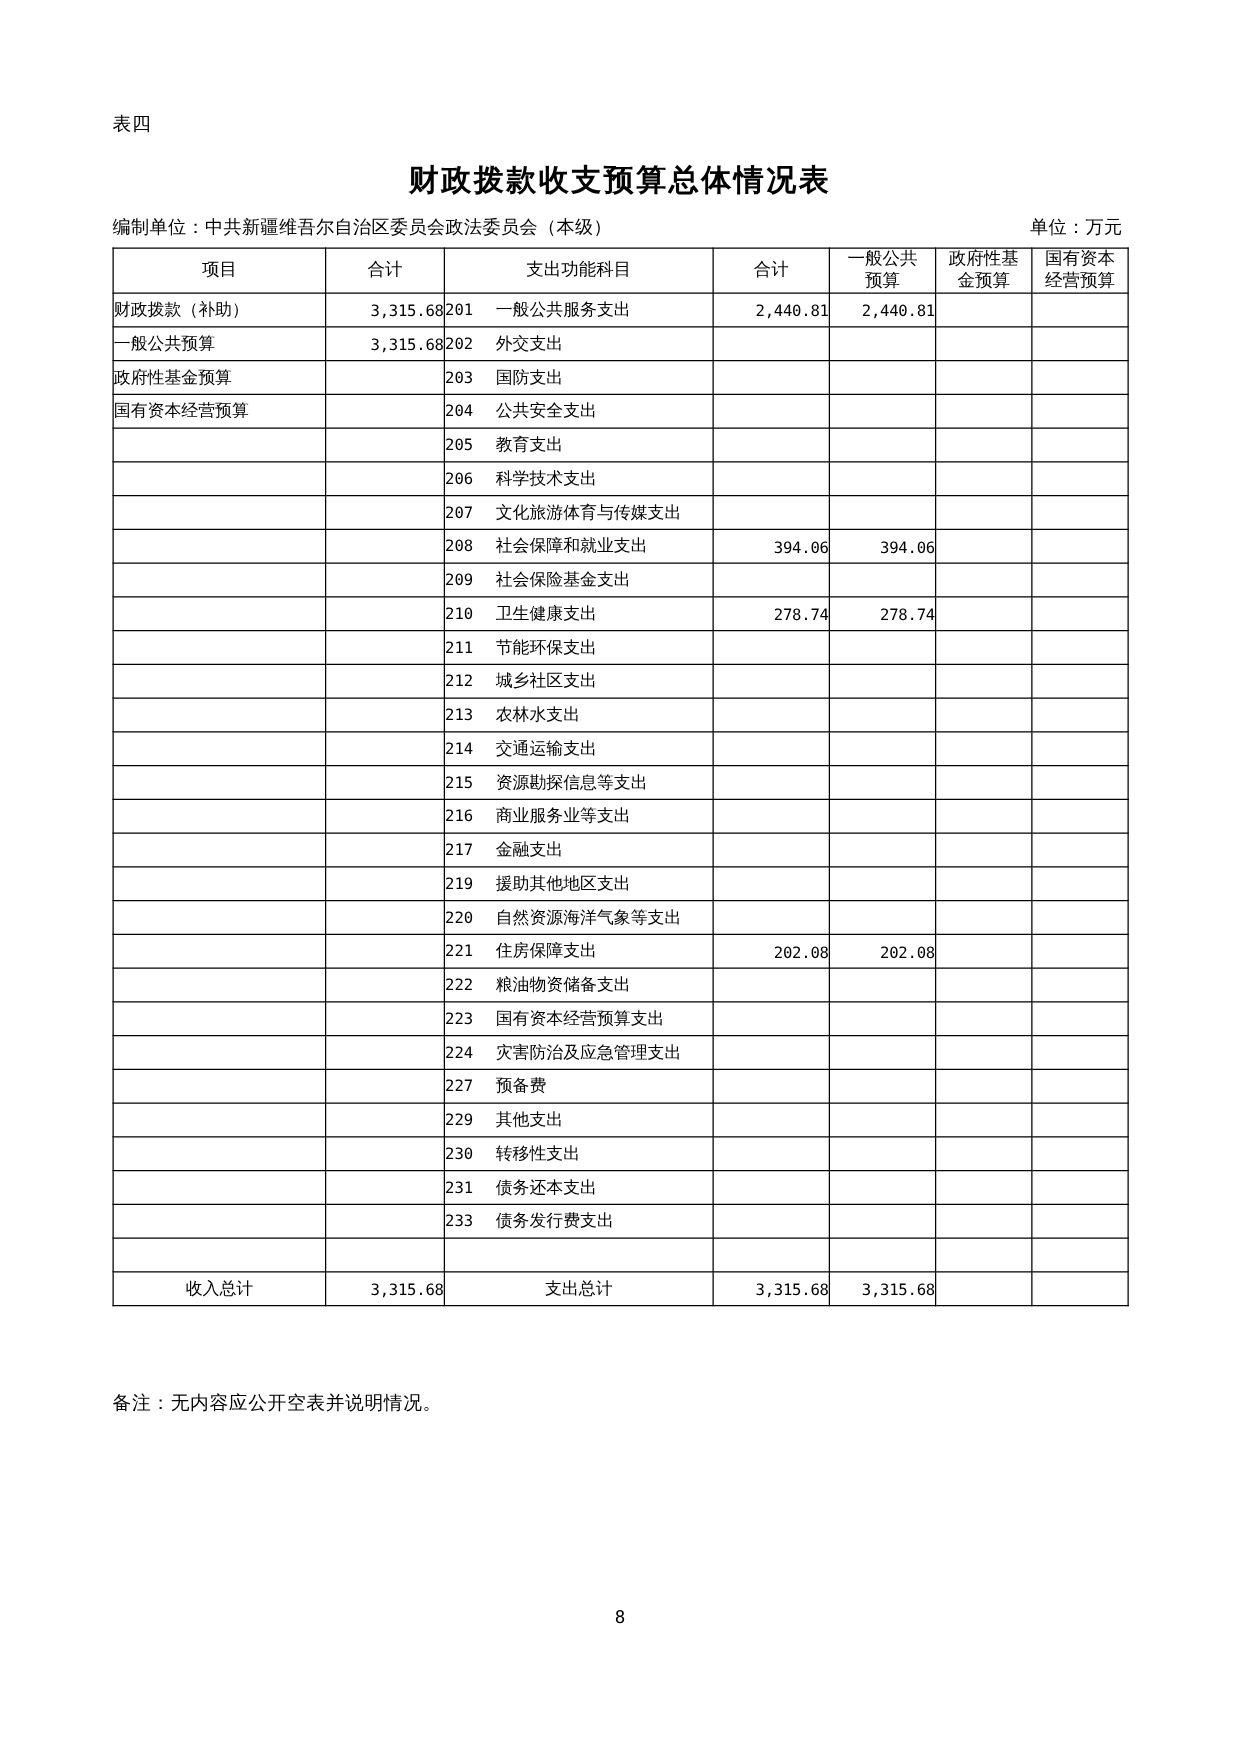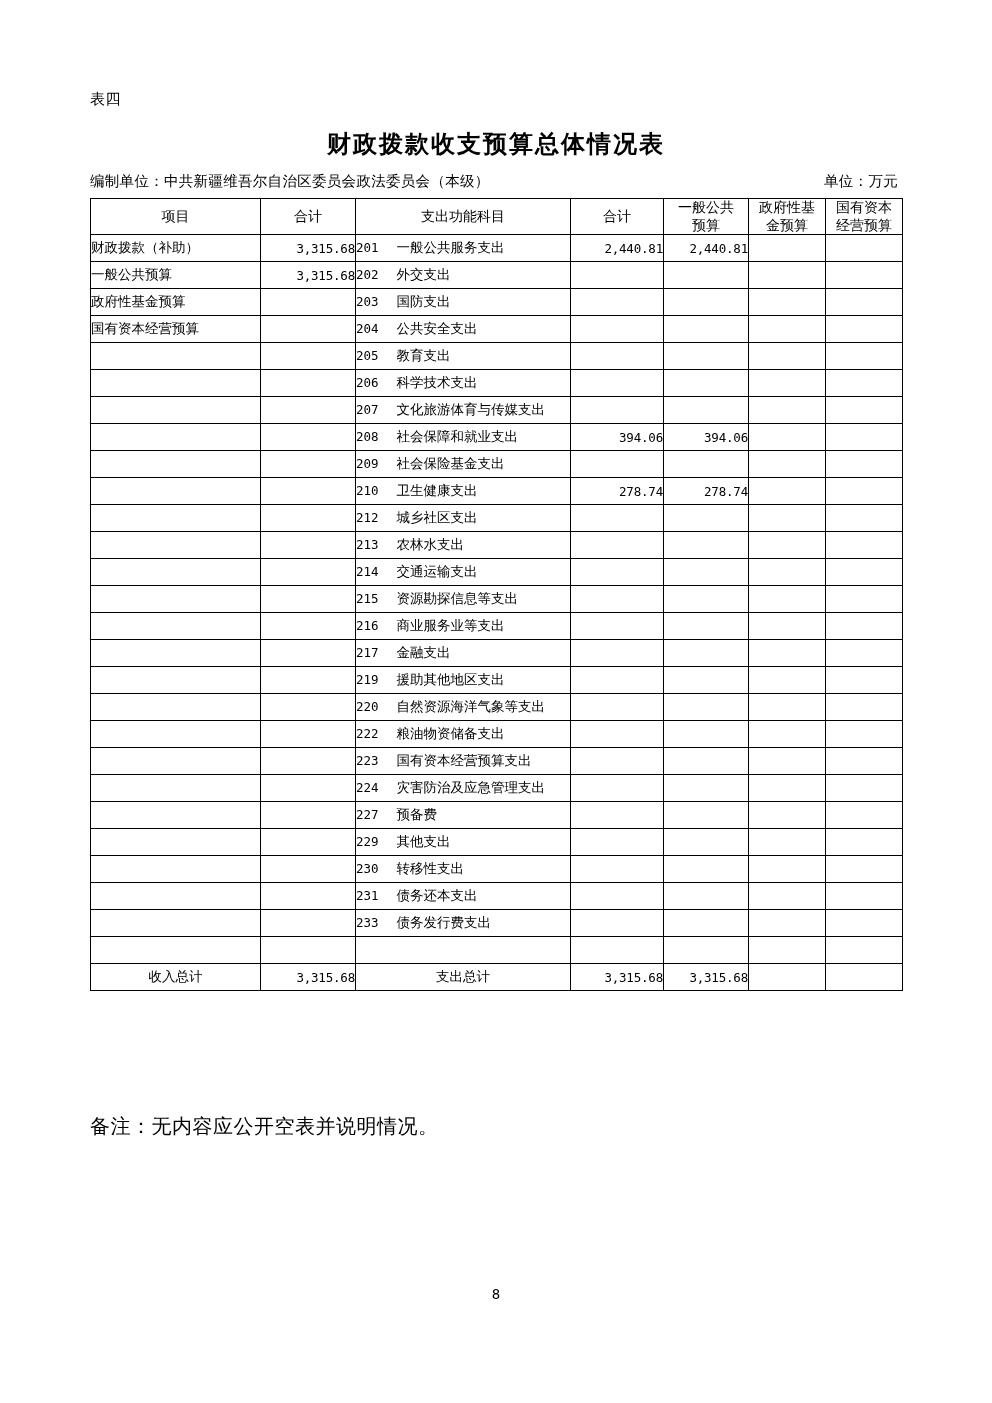--- a/index.html
+++ b/index.html
@@ -108,21 +108,21 @@
   td.func .code {
     font-family: "DejaVu Sans Mono", "Liberation Mono", monospace;
     font-size: 12.5px;
     margin-right: 18px;
   }
   td.center { text-align: center; }
   .note {
     position: absolute;
     left: 90px;
     top: 1113px;
-    font-size: 20px;
+    font-size: 15px;
     letter-spacing: 0.5px;
   }
   .page-number {
     position: absolute;
     left: 0;
     right: 0;
     top: 1286px;
     text-align: center;
     font-size: 14px;
     font-family: "DejaVu Sans Mono", "Liberation Mono", monospace;
@@ -259,20 +259,29 @@
           <td class="num"></td>
           <td class="func"><span class="code">210</span><span>卫生健康支出</span></td>
           <td class="num">278.74</td>
           <td class="num">278.74</td>
           <td class="num"></td>
           <td class="num"></td>
         </tr>
         <tr>
           <td class="item-l1"></td>
           <td class="num"></td>
+          <td class="func"><span class="code">211</span><span>节能环保支出</span></td>
+          <td class="num"></td>
+          <td class="num"></td>
+          <td class="num"></td>
+          <td class="num"></td>
+        </tr>
+        <tr>
+          <td class="item-l1"></td>
+          <td class="num"></td>
           <td class="func"><span class="code">212</span><span>城乡社区支出</span></td>
           <td class="num"></td>
           <td class="num"></td>
           <td class="num"></td>
           <td class="num"></td>
         </tr>
         <tr>
           <td class="item-l1"></td>
           <td class="num"></td>
           <td class="func"><span class="code">213</span><span>农林水支出</span></td>
@@ -325,20 +334,29 @@
           <td class="num"></td>
           <td class="num"></td>
           <td class="num"></td>
         </tr>
         <tr>
           <td class="item-l1"></td>
           <td class="num"></td>
           <td class="func"><span class="code">220</span><span>自然资源海洋气象等支出</span></td>
           <td class="num"></td>
           <td class="num"></td>
+          <td class="num"></td>
+          <td class="num"></td>
+        </tr>
+        <tr>
+          <td class="item-l1"></td>
+          <td class="num"></td>
+          <td class="func"><span class="code">221</span><span>住房保障支出</span></td>
+          <td class="num">202.08</td>
+          <td class="num">202.08</td>
           <td class="num"></td>
           <td class="num"></td>
         </tr>
         <tr>
           <td class="item-l1"></td>
           <td class="num"></td>
           <td class="func"><span class="code">222</span><span>粮油物资储备支出</span></td>
           <td class="num"></td>
           <td class="num"></td>
           <td class="num"></td>

